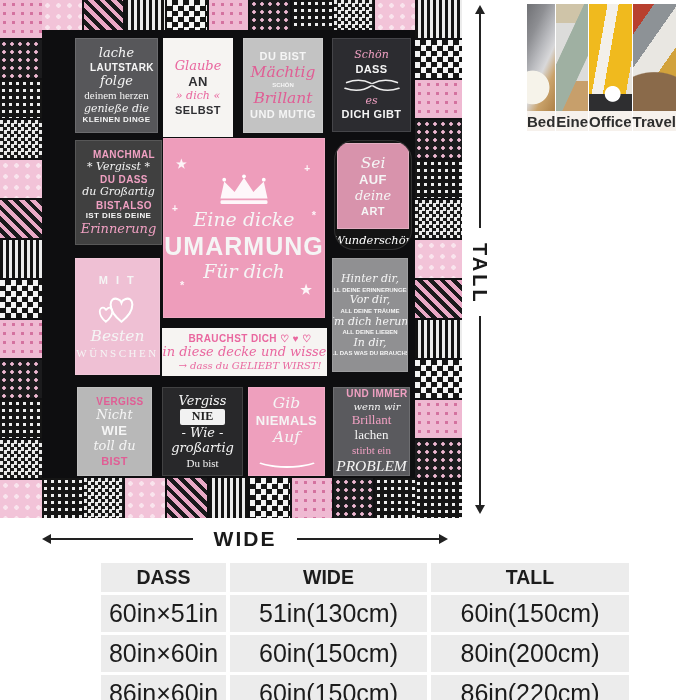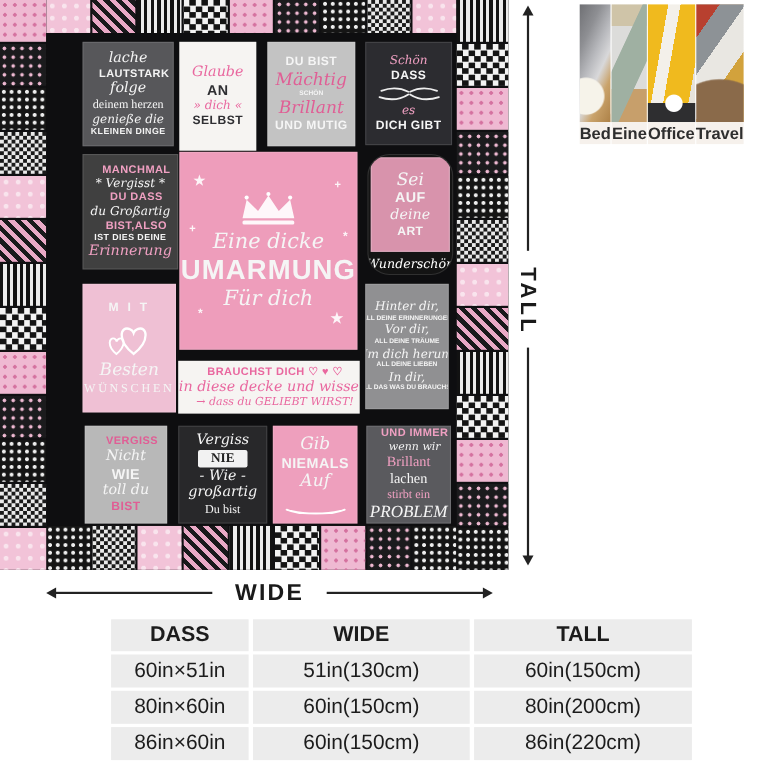--- a/index.html
+++ b/index.html
@@ -105,21 +105,21 @@
       radial-gradient(circle at 55% 84%, #ffffff 0 8%, rgba(255,255,255,0) 9%),
       linear-gradient(to top,#2e2e30 0 16%, rgba(0,0,0,0) 16%),
       linear-gradient(100deg,#f0ba1e 0 30%,#f3f0ea 30% 48%,#f0ba1e 48% 85%,#e6e2da 85%);}
   .ph-travel{background:
       radial-gradient(circle at 50% 112%, #8a6a4a 0 42%, rgba(0,0,0,0) 43%),
       linear-gradient(125deg,#b8402f 0 18%,#8d9296 18% 38%,#e9e7e2 38% 62%,#d2a23c 62% 100%);}
 
   
   #size-table-wrap{position:absolute;left:97px;top:560px;width:536px;}
   #size-table{border-collapse:separate;border-spacing:4px 3px;width:100%;}
-  #size-table th,#size-table td{background:#ececec;text-align:center;color:#1c1c1c;font-size:19px;padding:4px 0;}
+  #size-table th,#size-table td{background:#ececec;text-align:center;color:#1c1c1c;font-size:25px;padding:4px 0;}
   #size-table th{font-weight:bold;font-size:19.5px;padding:3px 0;}
   #size-table th:nth-child(1){width:125px;}
   #size-table th:nth-child(2){width:197px;}
   #size-table th:nth-child(3){width:198px;}
 </style>
 </head>
 <body>
 
 <div id="canvas">
 

